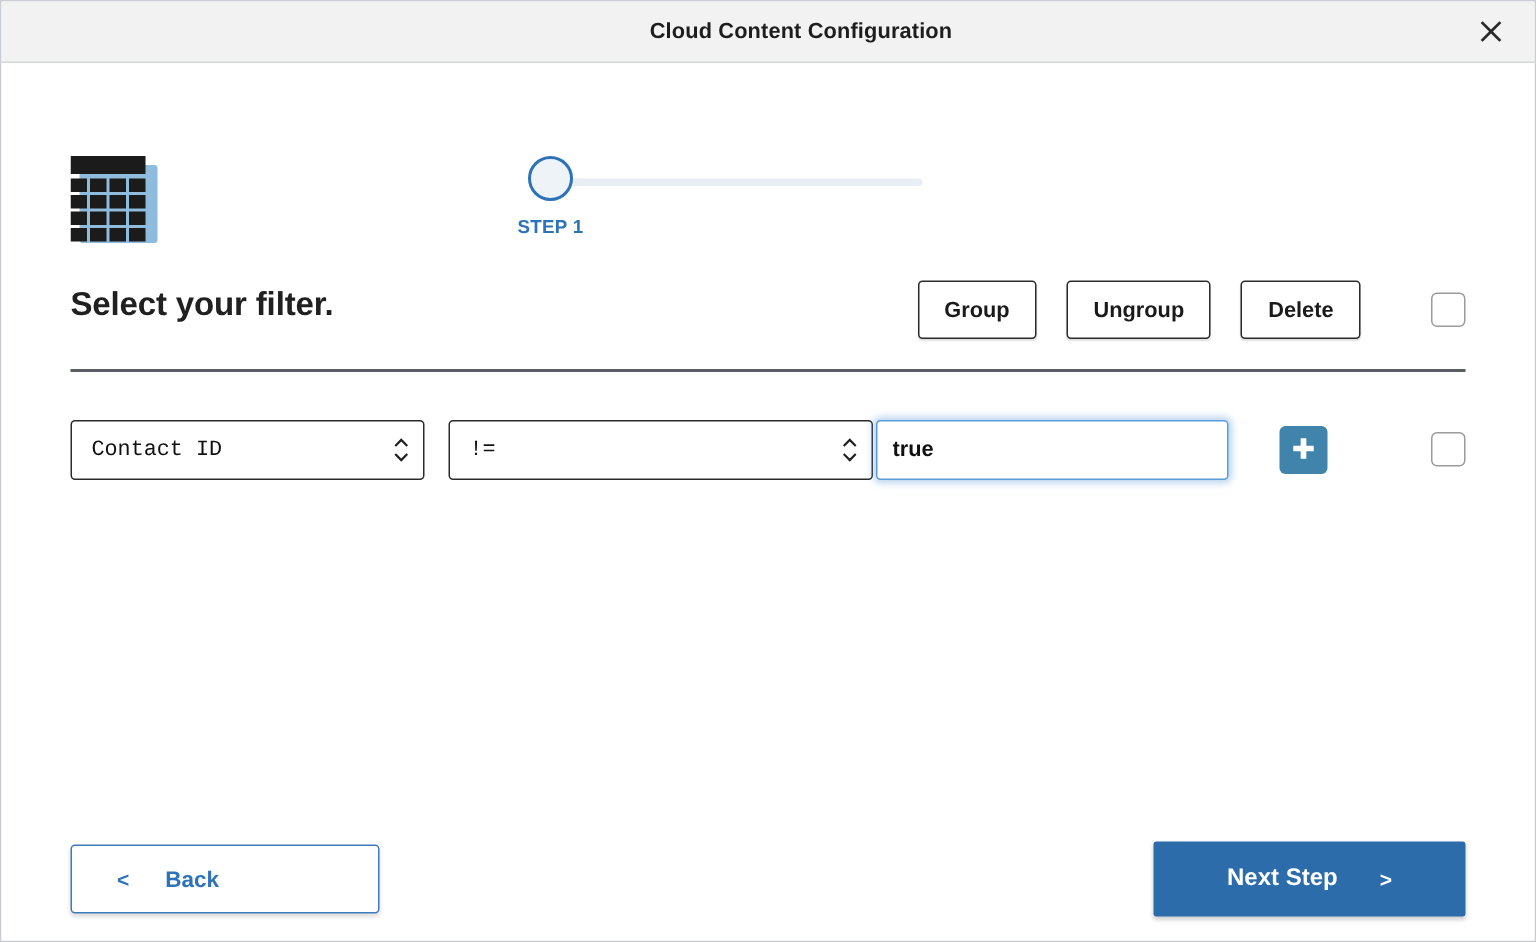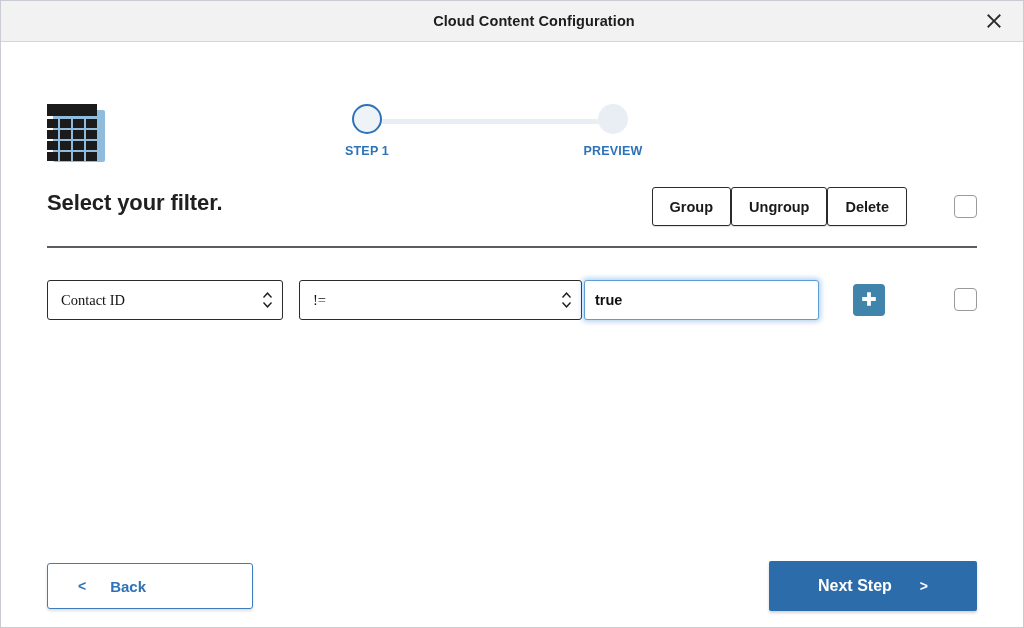--- a/index.html
+++ b/index.html
@@ -146,21 +146,21 @@
     font-size: 22px;
     font-weight: bold;
     color: #202020;
     letter-spacing: -0.1px;
   }
   .action-buttons {
     position: absolute;
     right: 70px;
     top: 0;
     display: flex;
-    gap: 0;
+    gap: 20px;
   }
   .btn-plain {
     background: #ffffff;
     border: 1.6px solid #2b2b2b;
     border-radius: 3px;
     height: 39px;
     padding: 0 17px;
     font-family: "Liberation Sans", sans-serif;
     font-size: 14.5px;
     font-weight: bold;
@@ -202,21 +202,21 @@
     height: 40px;
   }
   .sel {
     position: absolute;
     top: 0;
     height: 40px;
     box-sizing: border-box;
     background: #ffffff;
     border: 1.6px solid #2b2b2b;
     border-radius: 3px;
-    font-family: Liberation Serif, serif;
+    font-family: Liberation Mono, monospace;
     font-size: 14.5px;
     color: #111111;
     padding: 0 26px 0 13px;
     cursor: pointer;
     display: flex;
     align-items: center;
   }
   .sel-field { left: 0; width: 236px; }
   .sel-op { left: 252px; width: 283px; }
   .sel-arrows {
@@ -376,24 +376,20 @@
     <div class="stepper">
       <div class="stepper-track"></div>
 
       <div class="step step1">
         <div class="step-dot done"></div>
         <div class="step-label">STEP 1</div>
       </div>
 
 
 
-      <div class="step step4">
-        <div class="step-dot todo"></div>
-        <div class="step-label">PREVIEW</div>
-      </div>
     </div>
 
     <div class="heading-row">
       <div class="page-title">Select your filter.</div>
       <div class="action-buttons">
         <button class="btn-plain">Group</button>
         <button class="btn-plain">Ungroup</button>
         <button class="btn-plain">Delete</button>
       </div>
       <div class="check-box heading-check"></div>

